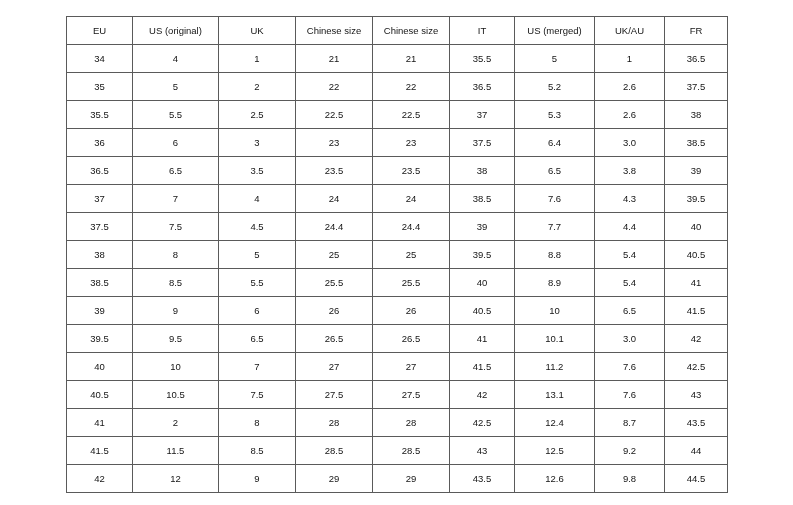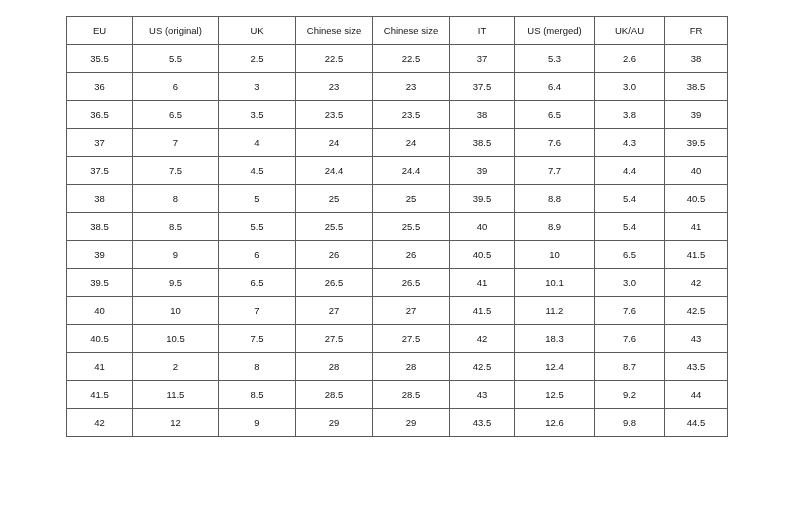--- a/index.html
+++ b/index.html
@@ -75,20 +75,42 @@
           <th>Chinese size</th>
           <th>Chinese size</th>
           <th>IT</th>
           <th>US (merged)</th>
           <th>UK/AU</th>
           <th>FR</th>
         </tr>
     </thead>
     <tbody>
         <tr>
+          <td>34</td>
+          <td>4</td>
+          <td>1</td>
+          <td>21</td>
+          <td>21</td>
+          <td>35.5</td>
+          <td>5</td>
+          <td>1</td>
+          <td>36.5</td>
+        </tr>
+        <tr>
+          <td>35</td>
+          <td>5</td>
+          <td>2</td>
+          <td>22</td>
+          <td>22</td>
+          <td>36.5</td>
+          <td>5.2</td>
+          <td>2.6</td>
+          <td>37.5</td>
+        </tr>
+        <tr>
           <td>35.5</td>
           <td>5.5</td>
           <td>2.5</td>
           <td>22.5</td>
           <td>22.5</td>
           <td>37</td>
           <td>5.3</td>
           <td>2.6</td>
           <td>38</td>
         </tr>
@@ -191,21 +213,21 @@
           <td>7.6</td>
           <td>42.5</td>
         </tr>
         <tr>
           <td>40.5</td>
           <td>10.5</td>
           <td>7.5</td>
           <td>27.5</td>
           <td>27.5</td>
           <td>42</td>
-          <td>18.3</td>
+          <td>13.1</td>
           <td>7.6</td>
           <td>43</td>
         </tr>
         <tr>
           <td>41</td>
           <td>2</td>
           <td>8</td>
           <td>28</td>
           <td>28</td>
           <td>42.5</td>

